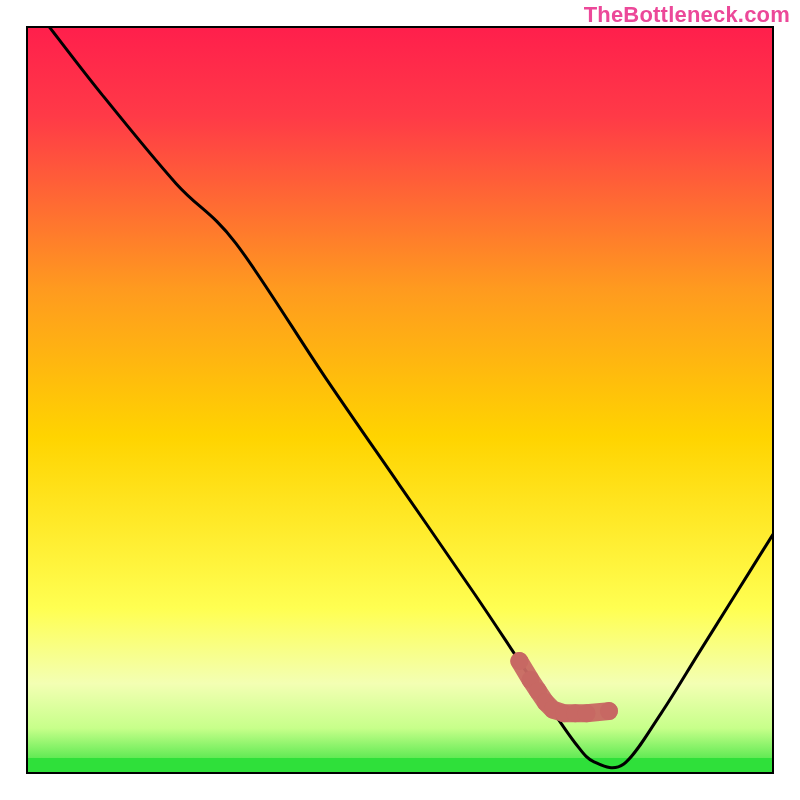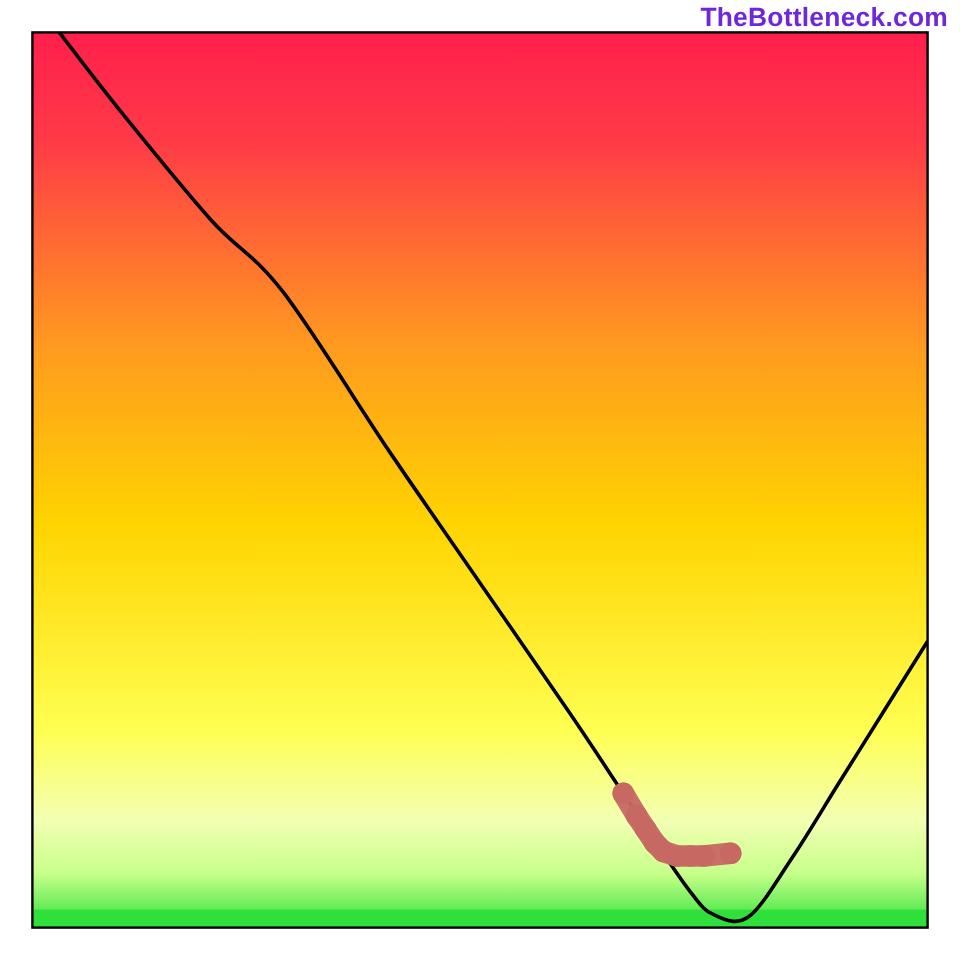--- a/index.html
+++ b/index.html
@@ -14,21 +14,21 @@
     position: relative;
     width: 800px;
     height: 800px;
   }
   .watermark {
     position: absolute;
     top: 2px;
     right: 10px;
     font-size: 22px;
     font-weight: 600;
-    color: #6d28d9;
+    color: #ec4899;
     letter-spacing: 0.2px;
   }
   svg.plot {
     position: absolute;
     left: 0;
     top: 0;
     width: 800px;
     height: 800px;
   }
 </style>

